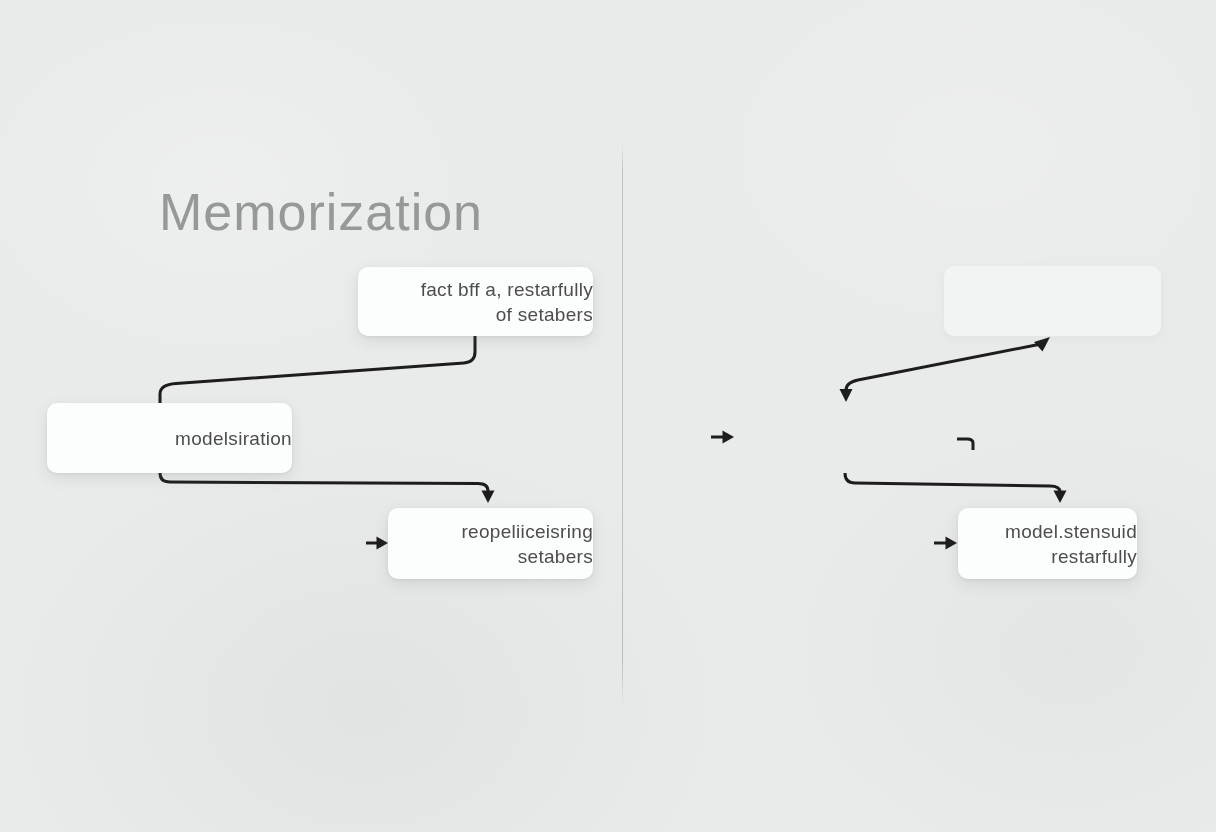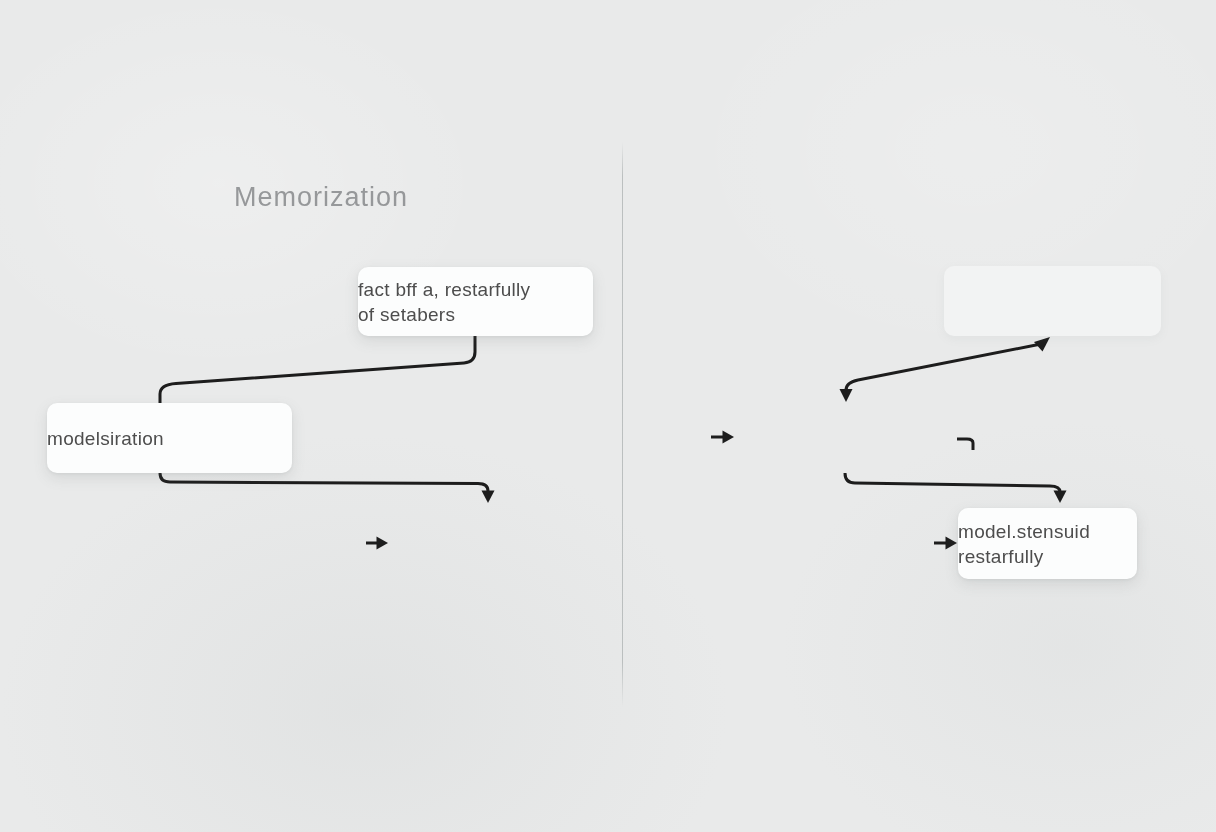--- a/index.html
+++ b/index.html
@@ -41,36 +41,36 @@
     left: 622px;
     top: 142px;
     width: 1px;
     height: 565px;
     background: linear-gradient(to bottom, rgba(175,180,180,0.0), rgba(172,177,177,0.75) 6%, rgba(172,177,177,0.75) 92%, rgba(175,180,180,0.0));
   }
   .panel-title {
     position: absolute;
     width: 360px;
     text-align: center;
-    font-size: 27px;
+    font-size: 52px;
     letter-spacing: 1px;
     color: #96989a;
     font-weight: 400;
     white-space: nowrap;
   }
   .title-left  { left: 141px; top: 182px; }
   .title-right { left: 731px; top: 182px; }
   .node {
     position: absolute;
     background: #fcfdfd;
     border-radius: 10px;
     box-shadow: 0 5px 14px rgba(110,116,116,0.16), 0 1px 3px rgba(110,116,116,0.10);
     display: flex;
     flex-direction: column;
-    align-items: flex-start;
+    align-items: flex-end;
     justify-content: center;
     color: #4d4d4d;
     font-size: 19px;
     letter-spacing: 0.3px;
     line-height: 25px;
     text-align: center;
   }
   .node-ghost {
     background: #f2f3f3;
     box-shadow: 0 3px 10px rgba(130,136,136,0.08);
@@ -121,20 +121,24 @@
 
   <div class="node node-fact">
     <div class="node-line">fact bff a, restarfully</div>
     <div class="node-line">of setabers</div>
   </div>
 
   <div class="node node-model">
     <div class="node-line">modelsiration</div>
   </div>
 
+  <div class="node node-reopel">
+    <div class="node-line">reopeliiceisring</div>
+    <div class="node-line">setabers</div>
+  </div>
 
   <div class="node node-ghost">
     <div class="node-line"></div>
   </div>
 
 
   <div class="node node-stensuid">
     <div class="node-line">model.stensuid</div>
     <div class="node-line">restarfully</div>
   </div>

